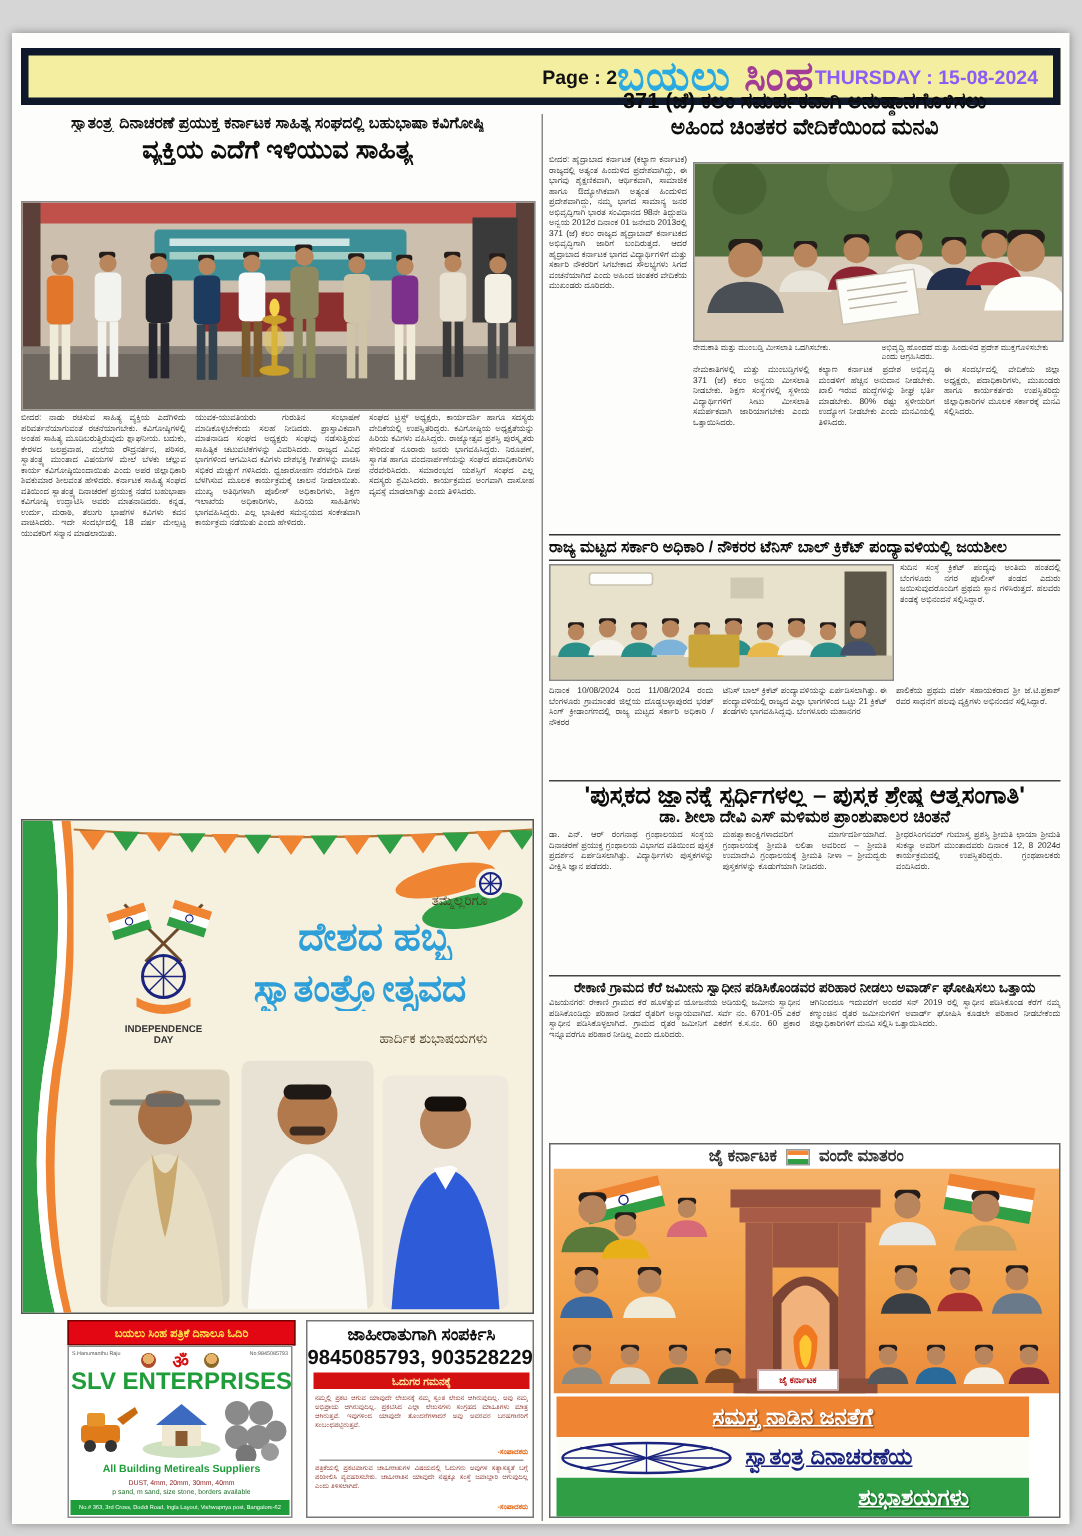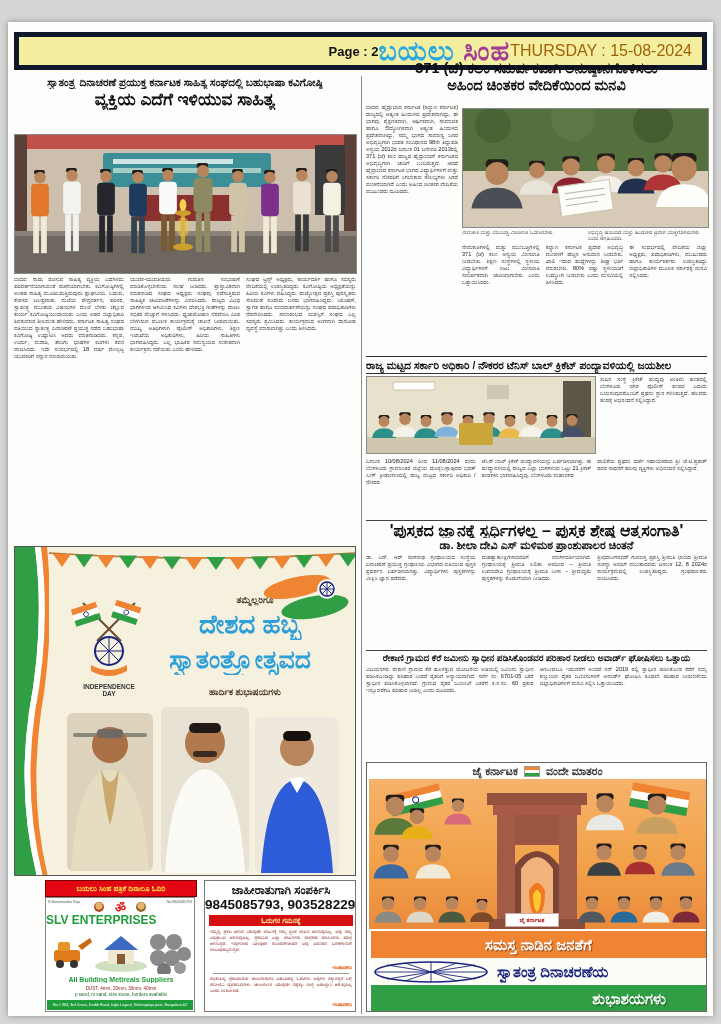--- a/index.html
+++ b/index.html
@@ -4,54 +4,54 @@
 <style>
   html,body{margin:0;padding:0;background:#c9c9c9;font-family:"Liberation Sans",sans-serif;}
   .stage{position:relative;width:721px;height:1024px;background:#d6d6d6;overflow:hidden;margin:0 auto;}
   .paper{position:absolute;left:8px;top:22px;width:705px;height:994px;background:#fdfdfc;box-shadow:0 0 6px rgba(0,0,0,.35);}
   .abs{position:absolute;}
   .hairline{background:#444;}
   .band{background:#f4efa0;border:5px solid #0f172a;display:flex;align-items:center;justify-content:flex-end;padding:0 10px;box-sizing:border-box;}
   .pageno{font-weight:bold;font-size:13px;color:#111;}
   .masthead{font-weight:bold;font-size:27px;letter-spacing:1px;}
   .mast-blue{color:#2baae2;} .mast-mag{color:#a23c96;}
-  .dateline{font-weight:normal;font-size:16px;color:#a16207;}
+  .dateline{font-weight:bold;font-size:13px;color:#8b5cf6;}
   .kicker{font-weight:bold;font-size:10.5px;text-align:center;color:#111;overflow:hidden;white-space:nowrap;}
   .headline-lg{font-weight:bold;font-size:17px;line-height:20px;text-align:center;color:#0c0c0c;overflow:hidden;}
   .headline-md{font-weight:bold;font-size:14.5px;line-height:17px;text-align:center;color:#0c0c0c;overflow:hidden;}
   .headline-sm{font-weight:bold;font-size:16px;line-height:14px;text-align:center;color:#0c0c0c;overflow:hidden;}
   .headline-xs{font-weight:bold;font-size:9px;line-height:11px;text-align:center;color:#0c0c0c;overflow:hidden;white-space:nowrap;}
   .bodytxt{font-size:5.6px;line-height:1.25;text-align:justify;color:#222;overflow:hidden;}
   .cols{display:flex;gap:6px;}
   .col{flex:1;overflow:hidden;}
   .caption{font-size:5.4px;line-height:1.2;color:#333;overflow:hidden;}
   .subhead{font-weight:bold;font-size:10.5px;color:#0c0c0c;border-top:1px solid #333;border-bottom:1px solid #333;display:flex;align-items:center;overflow:hidden;white-space:nowrap;}
   .photo{border:1px solid #888;background:#cfc5b5;overflow:hidden;}
   .vrule{width:1px;background:#8a8a8a;}
   .ad-box{border:1px solid #555;box-sizing:border-box;overflow:hidden;}
   .ind-ad{background:#f6f1df;}
   .blue-title{color:#2e9fd8;font-weight:bold;text-align:center;overflow:hidden;white-space:nowrap;}
   .red-banner{background:#e30613;color:#ffe84a;font-weight:bold;font-size:7.5px;display:flex;align-items:center;justify-content:center;border:1px solid #7a0000;overflow:hidden;white-space:nowrap;}
-  .slv-name{color:#1f9d3a;font-weight:bold;font-size:12px;text-align:left;white-space:nowrap;overflow:hidden;}
+  .slv-name{color:#1f9d3a;font-weight:bold;font-size:16px;text-align:center;white-space:nowrap;overflow:hidden;}
   .slv-tag{color:#1f9d3a;font-weight:bold;font-size:7px;text-align:center;white-space:nowrap;overflow:hidden;}
   .slv-small{font-size:4.6px;color:#8b1a1a;text-align:center;white-space:nowrap;overflow:hidden;}
   .slv-addr{background:#1f9d3a;color:#fff;font-size:3.8px;display:flex;align-items:center;justify-content:center;white-space:nowrap;overflow:hidden;}
   .contact-title{font-weight:bold;font-size:11.5px;text-align:center;color:#0c0c0c;white-space:nowrap;overflow:hidden;}
   .contact-phones{font-weight:bold;font-size:13.5px;text-align:center;color:#111;white-space:nowrap;overflow:hidden;}
   .notice-bar{background:#d51010;color:#ffec9e;font-weight:bold;font-size:7px;display:flex;align-items:center;justify-content:center;}
   .notice-txt{font-size:4.6px;line-height:1.3;color:#7c1d12;text-align:justify;overflow:hidden;}
   .sign{font-size:4.8px;color:#e05a00;text-align:right;font-weight:bold;}
   .collage-head{display:flex;align-items:center;justify-content:center;gap:6px;font-weight:bold;font-size:11px;color:#333;}
   .flag-mini{width:14px;height:9px;background:linear-gradient(#f58634 33%,#fff 33% 66%,#2f9e44 66%);border:0.5px solid #999;}
-  .triband{position:absolute;left:4px;right:0;}
+  .triband{position:absolute;left:4px;right:20px;text-decoration:underline;}
   .band-saffron{background:#ef8432;color:#fff;font-weight:bold;font-size:15px;display:flex;align-items:center;justify-content:center;text-shadow:1px 1px 1px rgba(80,30,0,.6);}
   .band-white{background:#fdfdf8;color:#1a237e;font-weight:bold;font-size:15px;display:flex;align-items:center;}
   .band-green{background:#2f9e44;color:#fff;font-weight:bold;font-size:15px;display:flex;align-items:center;justify-content:flex-end;text-shadow:1px 1px 1px rgba(0,60,0,.6);}
   .small-label{position:absolute;background:#fff;border:1px solid #caa;color:#b01010;font-weight:bold;font-size:6px;display:flex;align-items:center;justify-content:center;white-space:nowrap;}
-  .ind-greet{font-size:9px;font-weight:bold;color:#4a3a20;text-align:center;white-space:nowrap;overflow:hidden;}
+  .ind-greet{font-size:9px;font-weight:normal;color:#4a3a20;text-align:right;white-space:nowrap;overflow:hidden;}
   .badge-txt{font-size:6.5px;font-weight:bold;color:#333;text-align:center;line-height:7px;white-space:nowrap;}
 </style>
 </head>
 <body>
 
 <div class="stage">
   <div class="paper">
 
     <svg width="0" height="0" style="position:absolute" aria-hidden="true">
       <defs>

